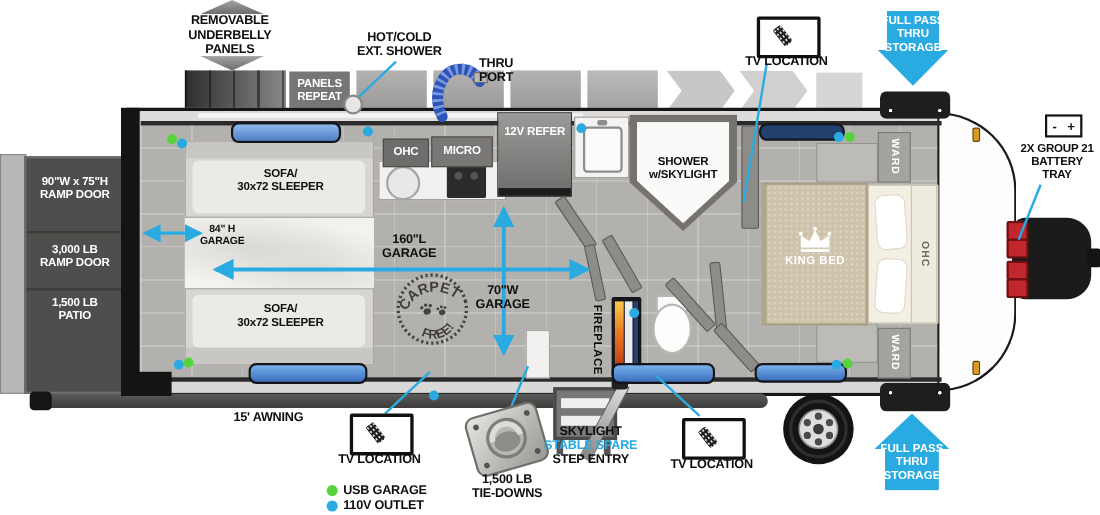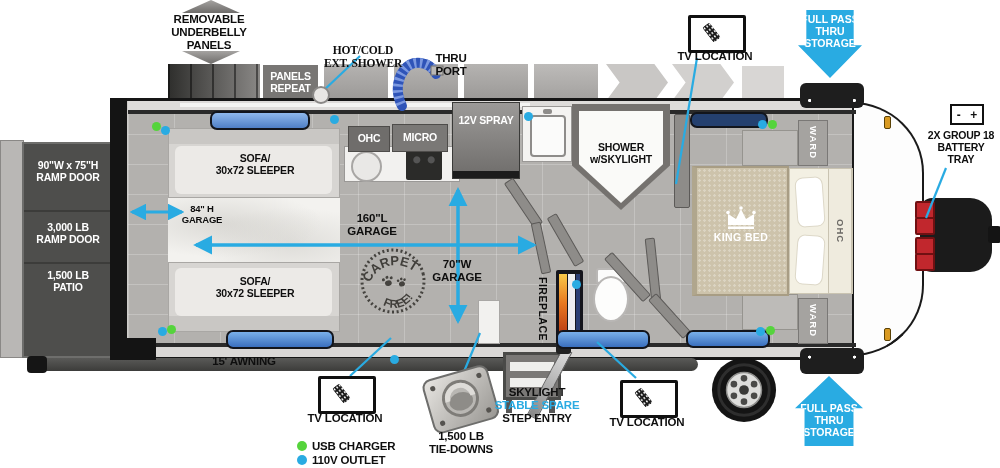--- a/index.html
+++ b/index.html
@@ -142,21 +142,21 @@
   <div class="abs" style="left:406px;top:149px;width:36px;height:31px;background:#2b2b29;border-radius:2px;z-index:11;
               background-image:radial-gradient(circle at 30% 35%,#555 3px,transparent 4px),radial-gradient(circle at 70% 35%,#555 3px,transparent 4px);"></div>
   <div class="abs" style="left:348px;top:126px;width:42px;height:26px;background:#6f6d6b;border:1.5px solid #4e4c4a;box-sizing:border-box;display:flex;align-items:center;justify-content:center;z-index:12;">
     <span class="lbl wlbl fs10" style="color:#fff;">OHC</span>
   </div>
   <div class="abs" style="left:392px;top:124px;width:56px;height:28px;background:#7a7876;border:1.5px solid #4e4c4a;box-sizing:border-box;display:flex;align-items:center;justify-content:center;z-index:12;">
     <span class="lbl wlbl fs10" style="color:#fff;">MICRO</span>
   </div>
 
   <div class="abs" style="left:452px;top:102px;width:68px;height:77px;background:linear-gradient(180deg,#9c9a98,#6e6c6a);border:1.5px solid #3a3a38;box-sizing:border-box;z-index:12;">
-    <div class="lbl wlbl fs10" style="margin-top:12px;color:#fff;">12V SPRAY</div>
+    <div class="lbl wlbl fs10" style="margin-top:12px;color:#fff;">12V REFER</div>
     <div class="abs" style="left:0;bottom:0;width:100%;height:7px;background:#1c1c1c;"></div>
   </div>
 
   <div class="abs" style="left:522px;top:106px;width:50px;height:56px;background:#f4f3f1;border:1.5px solid #9a9896;box-sizing:border-box;z-index:12;">
     <div class="abs" style="left:7px;top:8px;width:32px;height:38px;background:#fbfbfa;border:2px solid #8e8c8a;border-radius:4px;"></div>
     <div class="abs" style="left:20px;top:2px;width:9px;height:5px;background:#8e8c8a;border-radius:2px;"></div>
   </div>
 
   <div class="abs" style="left:572px;top:104px;width:98px;height:106px;z-index:12;">
     <div class="abs" style="left:0;top:0;width:100%;height:100%;background:#75726f;clip-path:polygon(0 0,100% 0,100% 58%,50% 100%,0 58%);"></div>
@@ -257,54 +257,54 @@
   <div class="dot blue" style="left:524px;top:112px;"></div>
   <div class="dot blue" style="left:758px;top:120px;"></div>
   <div class="dot green" style="left:768px;top:120px;"></div>
   <div class="dot blue" style="left:756px;top:327px;"></div>
   <div class="dot green" style="left:766px;top:326px;"></div>
   <div class="dot blue" style="left:158px;top:327px;"></div>
   <div class="dot green" style="left:167px;top:325px;"></div>
   <div class="dot blue" style="left:572px;top:280px;"></div>
   <div class="dot blue" style="left:390px;top:355px;"></div>
 
-  <div class="abs lbl fs11" style="left:315px;top:44px;width:96px;z-index:50;font-family:Liberation Serif, serif;">HOT/COLD
+  <div class="abs lbl fs11" style="left:315px;top:28px;width:96px;z-index:50;">HOT/COLD
 EXT. SHOWER</div>
   <div class="abs lbl fs11" style="left:420px;top:52px;width:62px;z-index:50;">THRU
 PORT</div>
 
   <div class="tv" style="left:688px;top:15px;width:52px;height:32px;">
     <div class="remote" style="left:16px;top:5px;transform:rotate(-38deg);"></div>
   </div>
   <div class="abs lbl fs11" style="left:668px;top:50px;width:94px;z-index:50;">TV LOCATION</div>
 
   <div class="bluearrow" style="left:798px;top:10px;width:64px;height:68px;clip-path:polygon(13% 0,87% 0,87% 52%,100% 52%,50% 100%,0 52%,13% 52%);">
     <div class="txt" style="top:3px;">FULL PASS
 THRU
 STORAGE</div>
   </div>
 
   <div class="abs" style="left:950px;top:104px;width:34px;height:21px;background:#fff;border:2.5px solid #111;box-sizing:border-box;z-index:50;
               display:flex;align-items:center;justify-content:space-around;font-size:12px;color:#111;">
     <span>-</span>
     <span>+</span>
   </div>
-  <div class="abs lbl fs10" style="left:922px;top:130px;width:78px;z-index:50;">2X GROUP 18
+  <div class="abs lbl fs10" style="left:922px;top:130px;width:78px;z-index:50;">2X GROUP 21
 BATTERY
 TRAY</div>
 
-  <div class="abs lbl fs11" style="left:198px;top:355px;width:92px;z-index:50;">15' AWNING</div>
+  <div class="abs lbl fs11" style="left:198px;top:374px;width:92px;z-index:50;">15' AWNING</div>
 
   <div class="tv" style="left:318px;top:376px;width:52px;height:32px;">
     <div class="remote" style="left:16px;top:5px;transform:rotate(-38deg);"></div>
   </div>
   <div class="abs lbl fs11" style="left:298px;top:412px;width:94px;z-index:50;">TV LOCATION</div>
 
   <div class="dot green" style="left:297px;top:441px;width:10px;height:10px;"></div>
-  <div class="abs lbl fs11" style="left:312px;top:440px;width:110px;text-align:left;z-index:50;">USB CHARGER</div>
+  <div class="abs lbl fs11" style="left:312px;top:440px;width:110px;text-align:left;z-index:50;">USB GARAGE</div>
   <div class="dot blue" style="left:297px;top:455px;width:10px;height:10px;"></div>
   <div class="abs lbl fs11" style="left:312px;top:454px;width:110px;text-align:left;z-index:50;">110V OUTLET</div>
 
   <svg class="abs" style="left:424px;top:368px;width:76px;height:64px;transform:rotate(-16deg);z-index:48;" viewBox="0 0 76 64">
     <defs>
         <linearGradient id="metal" x1="0" y1="0" x2="1" y2="1">
       <stop offset="0" stop-color="#e8e6e2"></stop>
           <stop offset="1" stop-color="#989692"></stop>
     </linearGradient>
       </defs>

